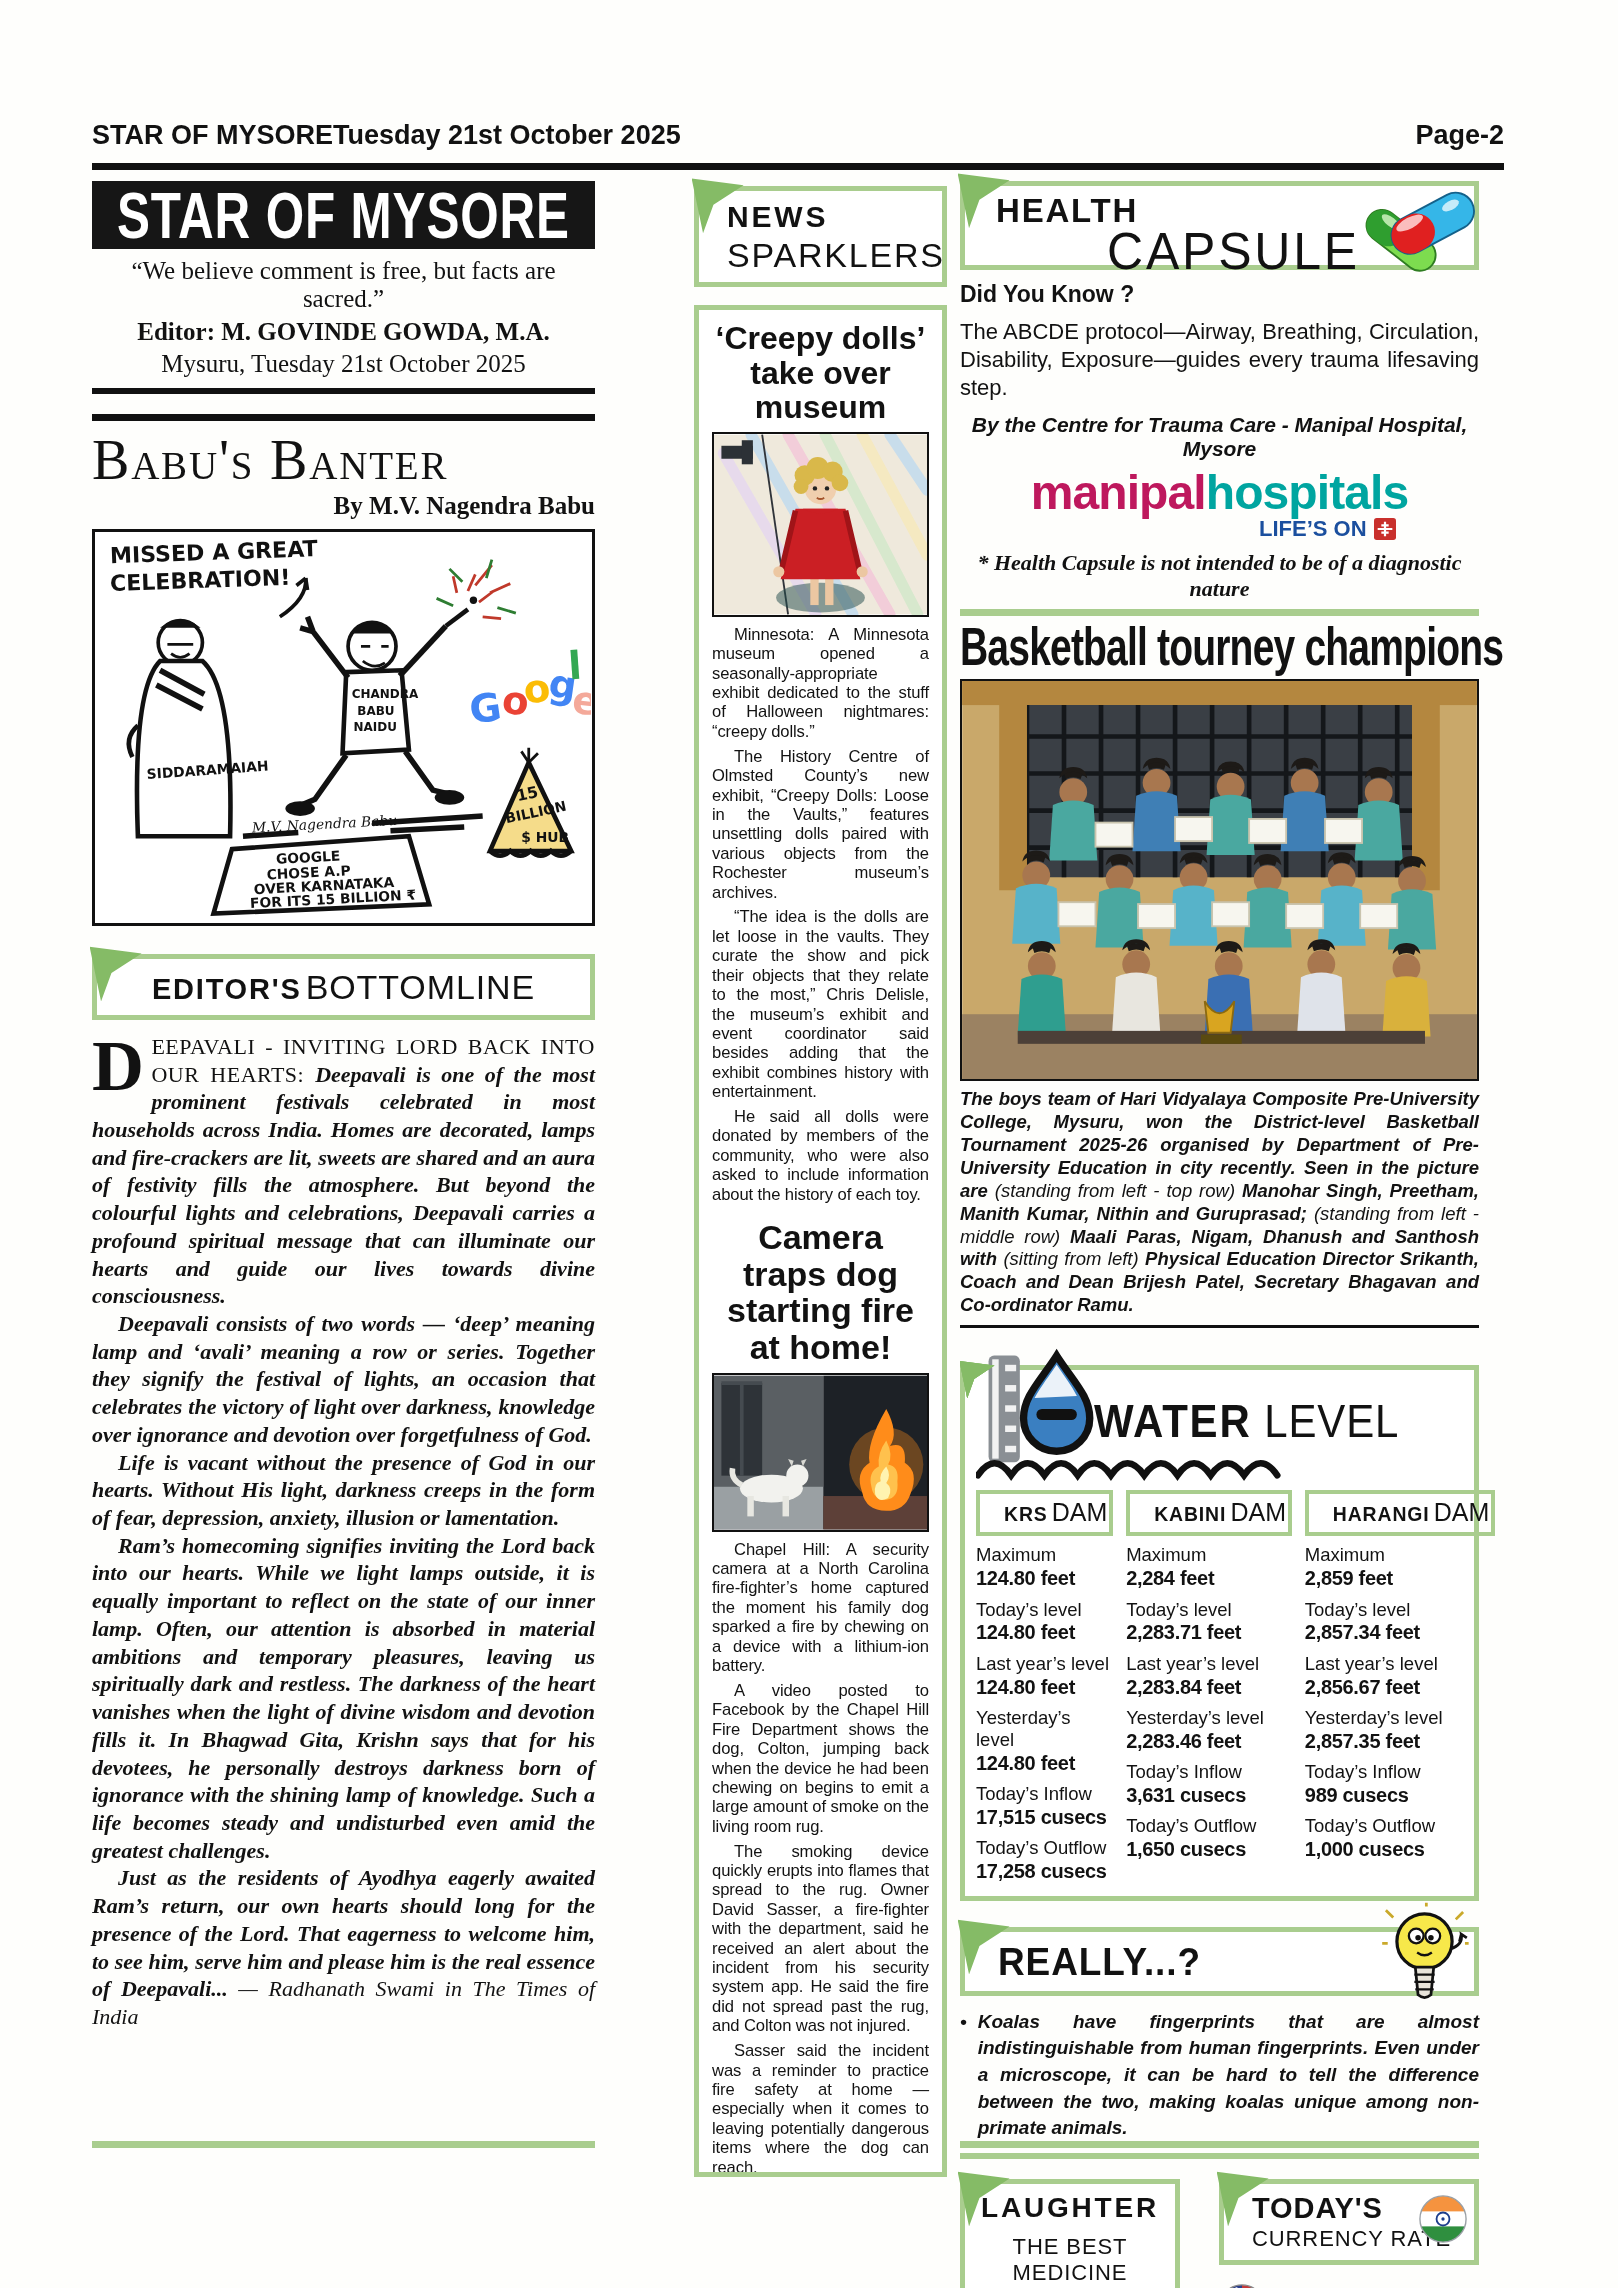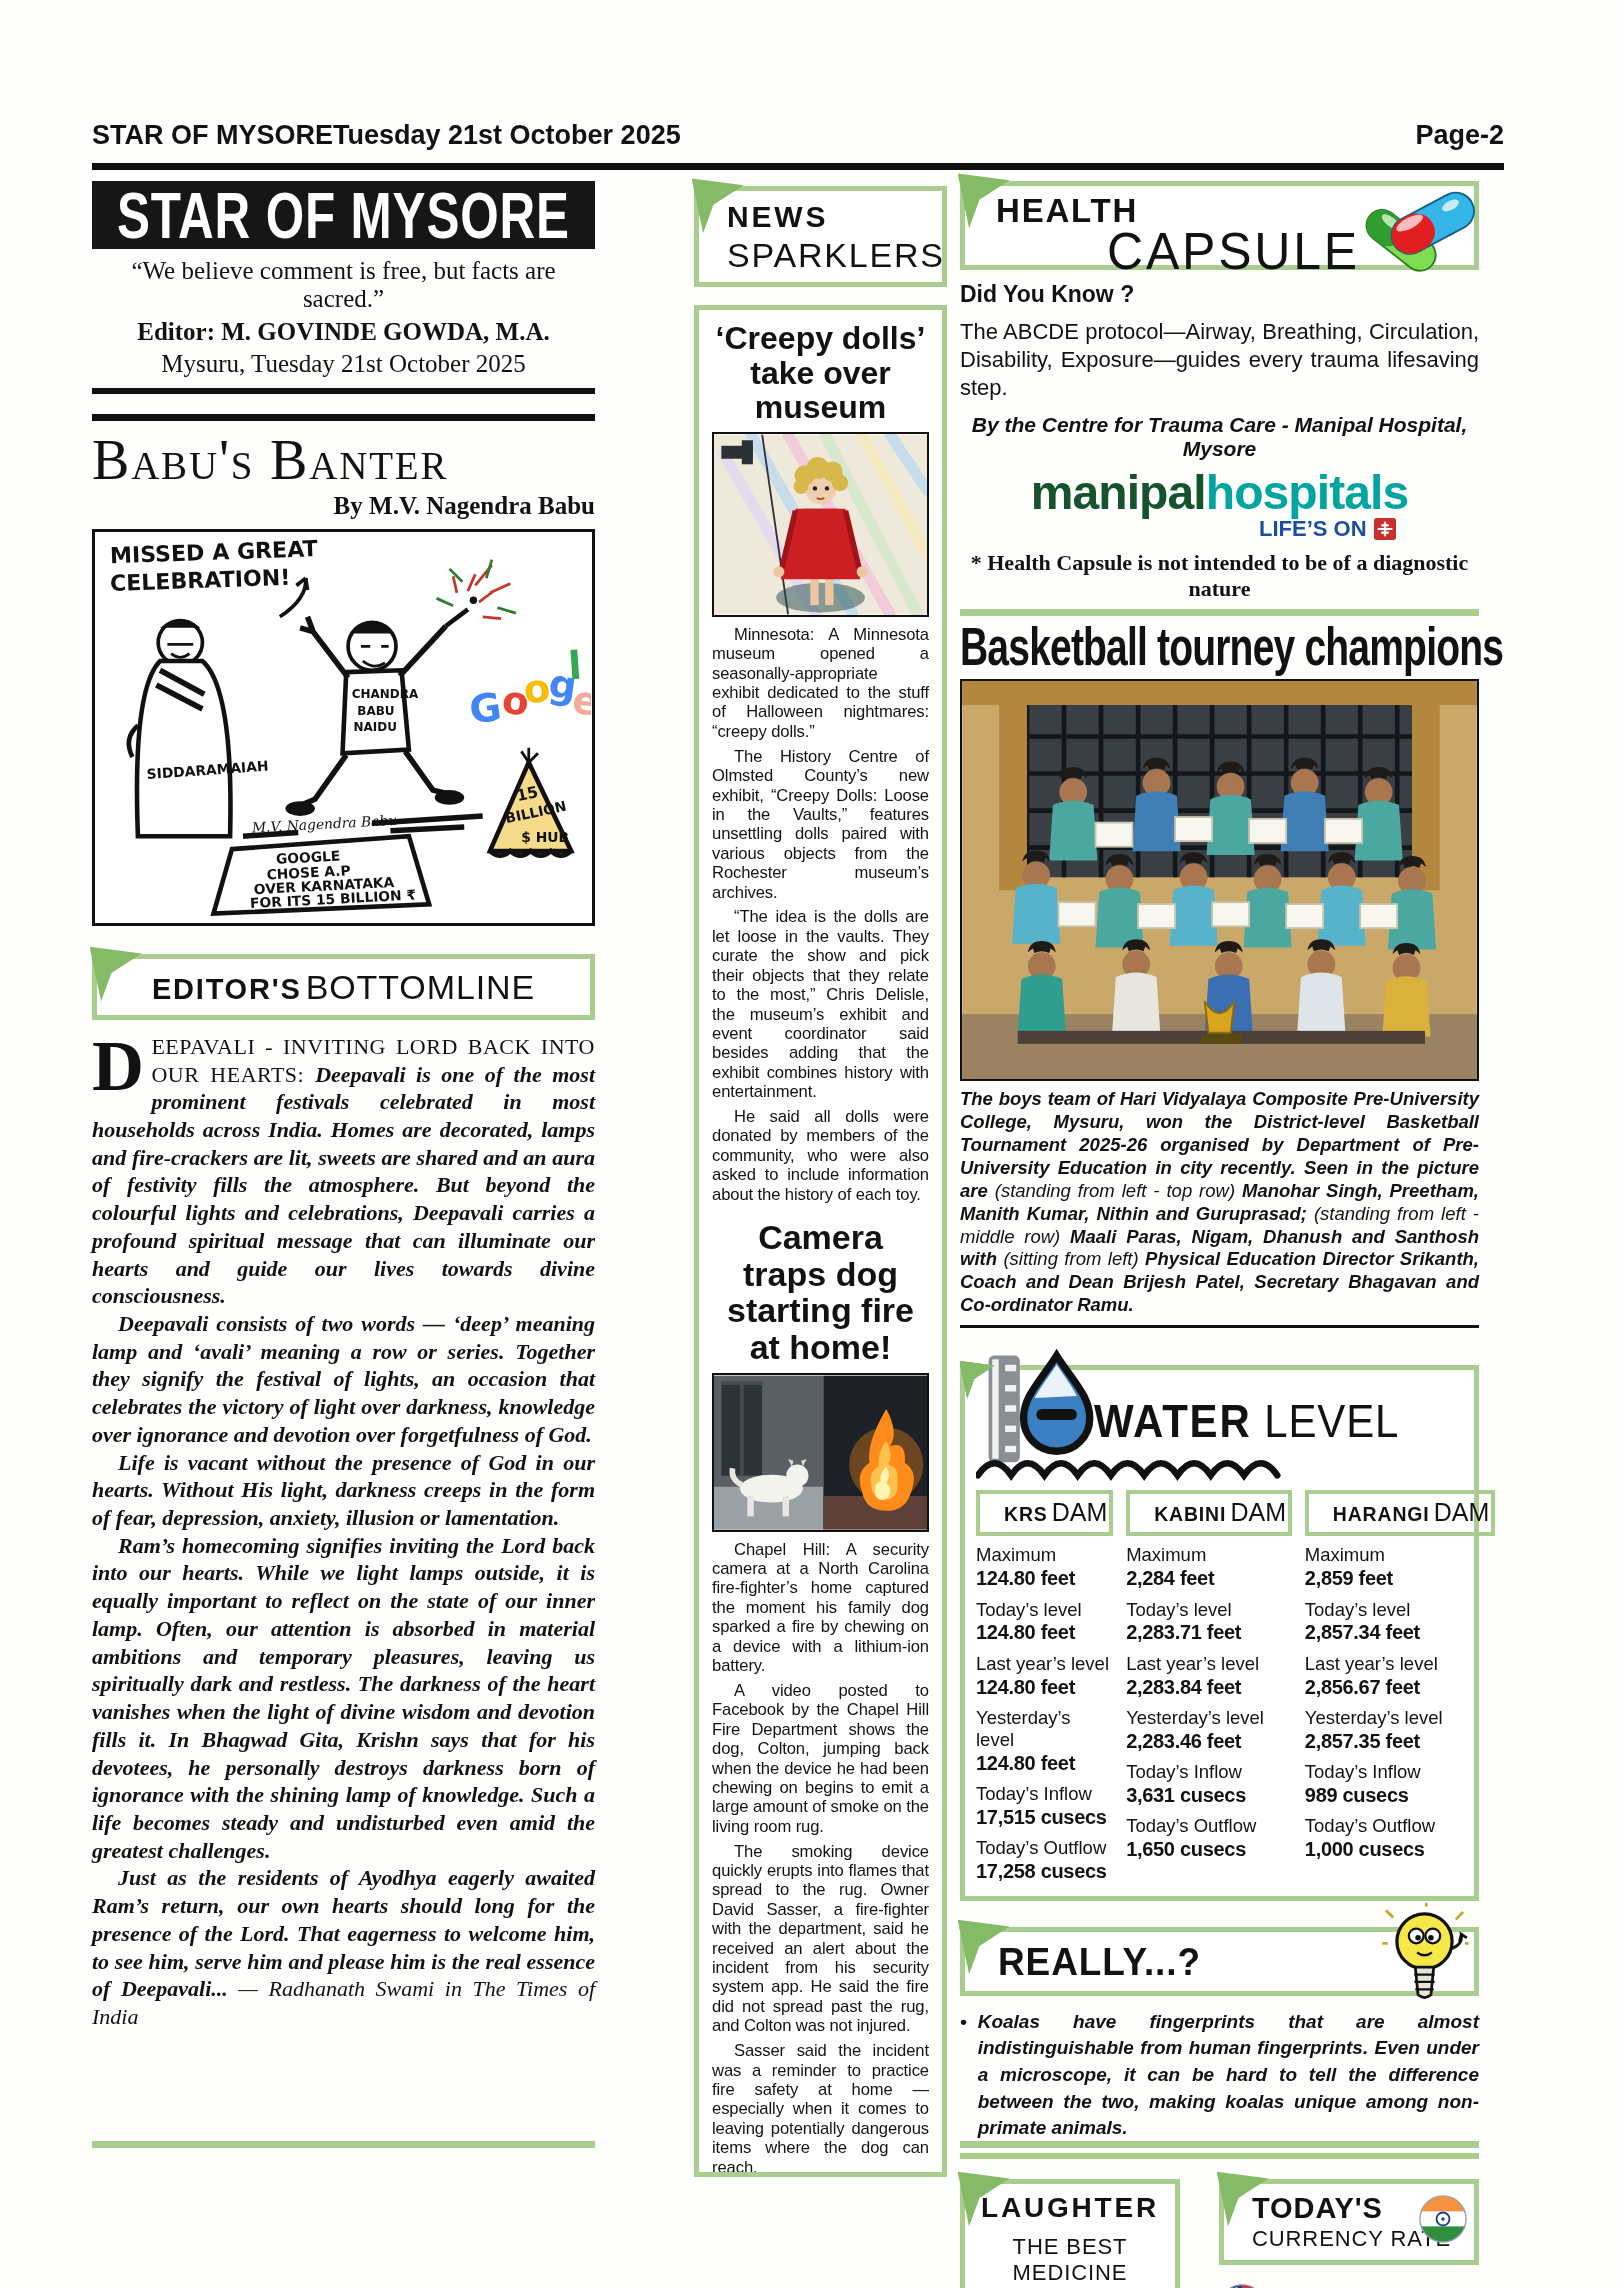--- a/index.html
+++ b/index.html
@@ -54,25 +54,25 @@
   
   .col-right{position:absolute;left:960px;top:181px;width:519px}
   .health-box{height:89px;padding:5.5px 0 0 31px}
   .health-kicker{font-weight:bold;font-size:33px;letter-spacing:1.8px}
   .health-title{font-size:50px;letter-spacing:2.8px;font-weight:normal;margin:-7.4px 0 0 111px;transform:scaleY(1.05)}
   .capsule-art{position:absolute;right:-3.7px;top:-5.5px}
   .dyk-label{font-weight:bold;font-size:23px;margin-top:11px}
   .dyk-fact{font-size:22px;line-height:1.28;text-align:justify;margin-top:10px}
   .credit{font-weight:bold;font-style:italic;font-size:21px;text-align:center;margin-top:11px}
   .mlogo{text-align:center;margin-top:3.7px;font-size:48px;font-weight:bold;letter-spacing:-0.9px}
-  .mlogo .m1{color:#14532d}
+  .mlogo .m1{color:#be185d}
   .mlogo .m2{color:#00a5a0}
   .mlogo-tag{display:flex;justify-content:flex-end;align-items:center;gap:7.4px;margin:-3.7px 83px 0 0;
              color:#1b4f9e;font-weight:bold;font-size:22px}
-  .disclaimer{font-family:"Liberation Serif",serif;font-weight:bold;font-size:22px;text-align:center;margin-top:7.4px}
+  .disclaimer{font-family:"Liberation Serif",serif;font-weight:bold;font-style:italic;font-size:22px;text-align:center;margin-top:7.4px}
   .hc-rule{margin-top:7.4px}
   .bb-head{font-weight:bold;font-size:42px;white-space:nowrap;margin-top:7.4px;transform:scale(.93,1.28);transform-origin:left center;letter-spacing:-0.9px}
   .bphoto{width:519px;border:2.8px solid #111;margin-top:7.4px;display:block}
   .bcaption{font-weight:bold;font-style:italic;font-size:18.5px;line-height:1.24;text-align:justify;margin-top:7.4px}
   .bcaption .reg{font-weight:normal}
   .caption-rule{height:3.7px;background:#111;margin-top:7.4px}
   
   .water-box{margin-top:37px;padding:3.7px 11px 13px}
   .water-head{position:relative;height:114px}
   .water-icon{position:absolute;left:-3.7px;top:-26px}

